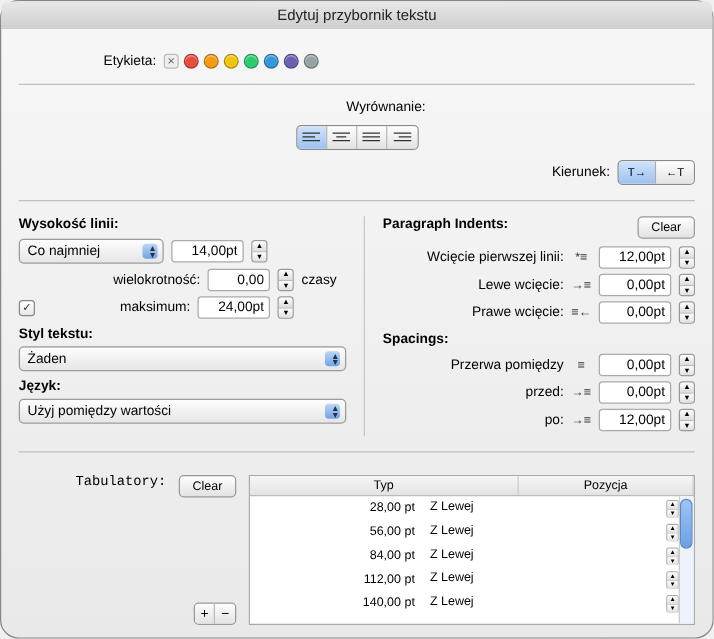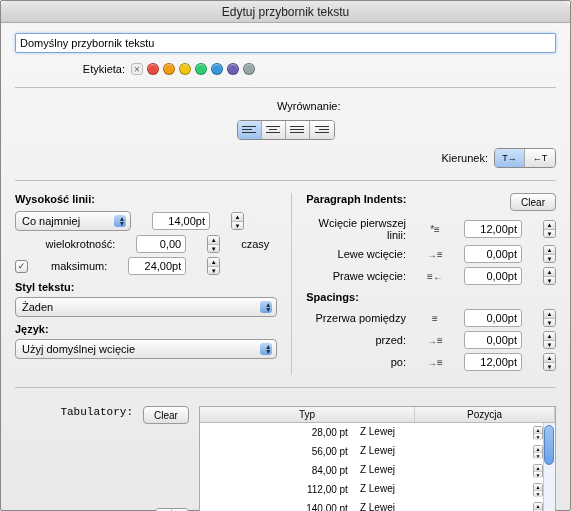--- a/index.html
+++ b/index.html
@@ -8,21 +8,21 @@
     font-size: 11px;
     background: #f0f0f0;
     width: 571px;
     height: 511px;
     overflow: hidden;
   }
   .window {
     width: 571px; height: 511px;
     border: 1px solid #888;
     background: linear-gradient(#f7f7f7,#e9e9e9);
-    border-radius: 2px;
+    border-radius: 15px;
     display: flex; flex-direction: column;
   }
   .titlebar {
     height: 22px;
     background: linear-gradient(#e8e8e8,#cfcfcf);
     border-bottom: 1px solid #aaa;
     text-align: center;
     line-height: 22px;
     font-size: 12px;
     border-radius: 6px 6px 0 0;
@@ -49,21 +49,21 @@
   .segmented { display:flex; border:1px solid #8a8a8a; border-radius:4px; overflow:hidden; box-shadow:inset 0 1px 0 #fff; }
   .seg-btn { width:24px; height:18px; background:linear-gradient(#fefefe,#e2e2e2); border-right:1px solid #aaa; display:flex; align-items:center; justify-content:center; font-size:9px; cursor:pointer;}
   .seg-btn:last-child{border-right:none;}
   .seg-btn.active{ background:linear-gradient(#cfe3fb,#9cc2f0); }
   .dir-group { margin-left:auto; display:flex; align-items:center; gap:6px;}
   .kier-lbl{ }
 
   .columns { display:flex; gap:14px; }
   .col { flex:1; }
   .section-title { font-weight:bold; margin-bottom:6px; }
-  .field-row { display:flex; align-items:center; gap:21px; margin-bottom:4px; justify-content:flex-end;}
+  .field-row { display:flex; align-items:center; gap:6px; margin-bottom:4px; justify-content:flex-end;}
   .field-lbl { text-align:right; flex:1;}
   .combo, .select {
     height:20px; border:1px solid #9a9a9a; border-radius:4px;
     background:linear-gradient(#fdfdfd,#e6e6e6);
     display:flex; align-items:center; padding:0 18px 0 6px; position:relative;
     font-size:11px; min-width:60px;
   }
   .combo::after, .select::after {
     content:""; position:absolute; right:4px; top:3px; width:12px; height:12px;
     background:linear-gradient(#bcd6f6,#6fa3e6); border-radius:3px;
@@ -90,21 +90,21 @@
   .indent-icon{ font-size:10px; color:#333; width:16px; text-align:center;}
 
   .tabs-area { display:flex; gap:10px; margin-top:6px; align-items:flex-start;}
   .tabs-left { width:118px; text-align:right; display:flex; flex-direction:column; align-items:flex-end; gap:6px;font-family:Liberation Mono, monospace;}
   .tabs-table { flex:1; border:1px solid #aaa; background:#fff; height:120px; display:flex; flex-direction:column;}
   .tbl-head { display:flex; background:linear-gradient(#f6f6f6,#e3e3e3); border-bottom:1px solid #bbb; font-size:10px;}
   .th { padding:2px 6px; border-right:1px solid #ccc;}
   .th.pos{width:140px; text-align:center;}
   .th.typ{flex:1; text-align:center;}
   .tbl-body{ flex:1; overflow:hidden; position:relative;}
-  .trow{ display:flex; height:19px; align-items:center; font-size:10px;margin-left:16px;}
+  .trow{ display:flex; height:19px; align-items:center; font-size:10px;}
   .td-pos{width:140px; text-align:right; padding-right:8px;}
   .td-typ{flex:1; padding-left:4px; display:flex; align-items:flex-start; gap:4px;}
   .mini-stepper{ margin-left:auto; margin-right:12px; width:10px; height:14px; display:flex; flex-direction:column; border:1px solid #aaa; border-radius:2px;}
   .mini-stepper div{flex:1; font-size:5px; text-align:center; line-height:6px; background:linear-gradient(#fdfdfd,#e0e0e0);}
   .mini-stepper div:first-child{border-bottom:1px solid #ccc;}
   .vscroll{ position:absolute; right:0; top:0; bottom:0; width:12px; background:#eef3fb; border-left:1px solid #ccc;}
   .vthumb{ position:absolute; right:1px; top:2px; width:10px; height:40px; background:linear-gradient(#9fc4f3,#6aa1e6); border-radius:5px; border:1px solid #5a86c2;}
   .plusminus{display:flex; border:1px solid #999; border-radius:4px; overflow:hidden; width:34px; height:18px; align-self:flex-end; margin-top:auto;}
   .plusminus div{flex:1; text-align:center; background:linear-gradient(#fdfdfd,#e3e3e3); font-size:11px; line-height:16px; cursor:pointer;}
   .plusminus div:first-child{border-right:1px solid #bbb;}
@@ -118,21 +118,20 @@
   .glyph-lines span{position:absolute;left:0;right:0;height:1px;background:#333;}
 </style>
 </head>
 <body>
 
 <div class="window">
   <div class="titlebar">Edytuj przybornik tekstu</div>
   <div class="body">
 
     <div class="row">
-      <input class="text-input" value="Domyślny przybornik tekstu" style="">
     </div>
 
     <div class="etykieta-row">
       <div class="lbl-et">Etykieta:</div>
       <div class="swatches">
         <div class="sw-x">×</div>
         <div class="sw" style="background:#e74c3c"></div>
         <div class="sw" style="background:#f39c12"></div>
         <div class="sw" style="background:#f1c40f"></div>
         <div class="sw" style="background:#2ecc71"></div>
@@ -222,21 +221,21 @@
         </div>
 
         <div class="str-title">Styl tekstu:</div>
         <div class="select full-select">
             <span>Żaden</span>
             <span class="caret">▴<br>▾</span>
           </div>
 
         <div class="str-title">Język:</div>
         <div class="select full-select">
-            <span>Użyj domyślnej wcięcie</span>
+            <span>Użyj pomiędzy wartości</span>
             <span class="caret">▴<br>▾</span>
           </div>
       </div>
 
       <div style="width:1px;background:#c7c7c7"></div>
 
       <div class="col" style="flex:1">
         <div class="ind-head">
           <div class="section-title">Paragraph Indents:</div>
           <button class="btn-small">Clear</button>

